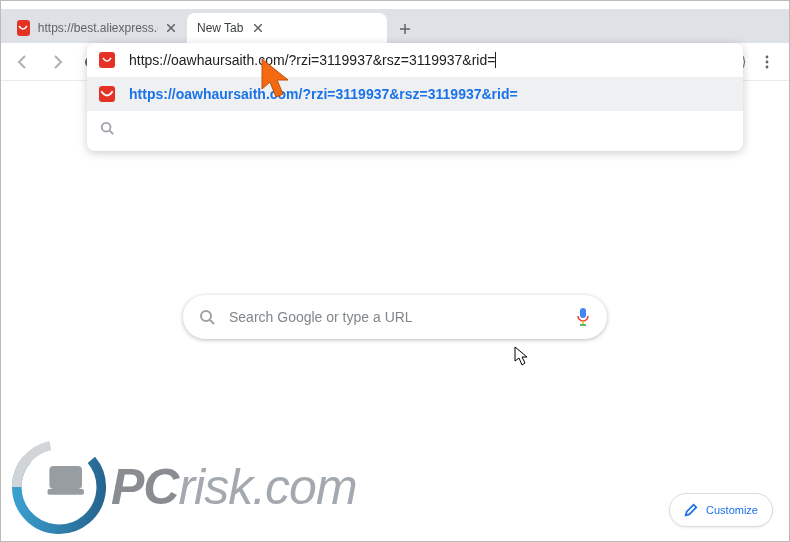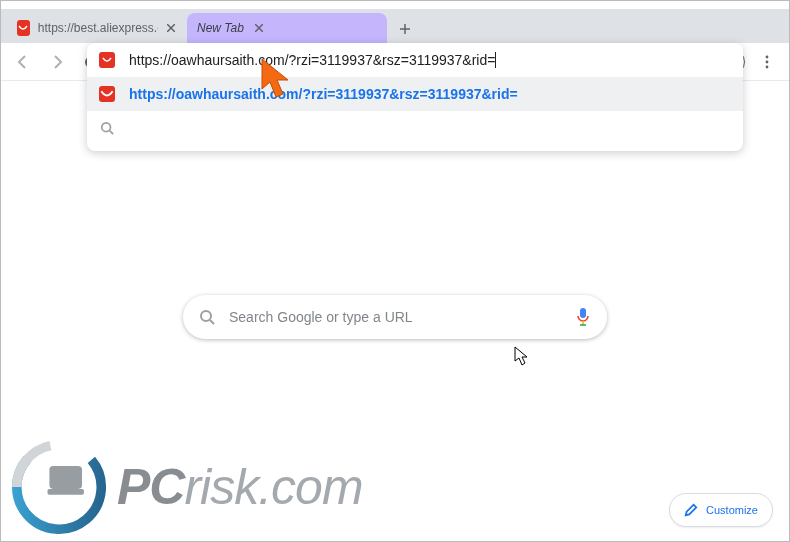--- a/index.html
+++ b/index.html
@@ -7,21 +7,21 @@
 
   
   .titlebar { height: 8px; background: #fff; }
   .winctrls { position: absolute; top: 0; right: 0; display: flex; }
   .winctrl { width: 46px; height: 30px; display: flex; align-items: center; justify-content: center; color: #555; }
   .winctrl svg { width: 12px; height: 12px; stroke: #333; fill: none; stroke-width: 1; }
 
   
   .tabstrip { height: 34px; background: #dee1e6; display: flex; align-items: flex-end; padding-left: 6px; position: relative; }
   .tab { height: 30px; display: flex; align-items: center; padding: 0 10px; border-radius: 8px 8px 0 0; font-size: 12px; color: #3c4043; position: relative; }
-  .tab.active { background: #c4b5fd; font-style: italic; }
+  .tab.active { background: #ffffff; }
   .tab.inactive { color: #5f6368; }
   .tab .fav { width: 16px; height: 16px; margin-right: 8px; background: #e43225; border-radius: 3px; display:flex; align-items:center; justify-content:center;}
   .tab .fav svg { width:10px; height:10px; fill:#fff; }
   .tab-title { max-width: 120px; overflow: hidden; white-space: nowrap; text-overflow: clip; }
   .tab-close { width: 14px; height: 14px; margin-left: 8px; display:flex; align-items:center; justify-content:center; }
   .tab-close svg { width:8px; height:8px; stroke:#5f6368; stroke-width:1.5; }
   .newtab-btn { width: 28px; height: 28px; margin-left: 4px; display:flex; align-items:center; justify-content:center; }
   .newtab-btn svg { width:12px; height:12px; stroke:#5f6368; stroke-width:1.5; }
 
   
@@ -60,21 +60,21 @@
   .mouse-cursor svg { width:14px; height:20px; fill:#fff; stroke:#000; stroke-width:1; }
 
   .orange-cursor { position:absolute; top:56px; left:257px; z-index:40; }
   .orange-cursor svg { width:42px; height:46px; }
 
   
   .customize { position:absolute; right:16px; bottom:14px; height:34px; border-radius:17px; border:1px solid #dadce0; background:#fff; display:flex; align-items:center; padding:0 14px; gap:8px; color:#1a73e8; font-size:11px; box-shadow:0 1px 2px rgba(0,0,0,.08);}
   .customize svg { width:14px; height:14px; stroke:#1a73e8; fill:none; stroke-width:2; }
 
   
-  .watermark { position:absolute; left:10px; bottom:6px; display:flex; align-items:center; gap:10px; opacity:.9; }
+  .watermark { position:absolute; left:10px; bottom:6px; display:flex; align-items:center; gap:4px; opacity:.9; }
   .wm-icon { width:96px; height:96px; position:relative; }
   .wm-text { font-size:50px; font-style:italic; font-weight:300; color:#9aa0a6; letter-spacing:-1px; }
   .wm-text .b { font-weight:700; color:#7d8186; }
 </style>
 </head>
 <body>
 
 <div class="winctrls">
   <div class="winctrl">
       <svg viewBox="0 0 12 12">

